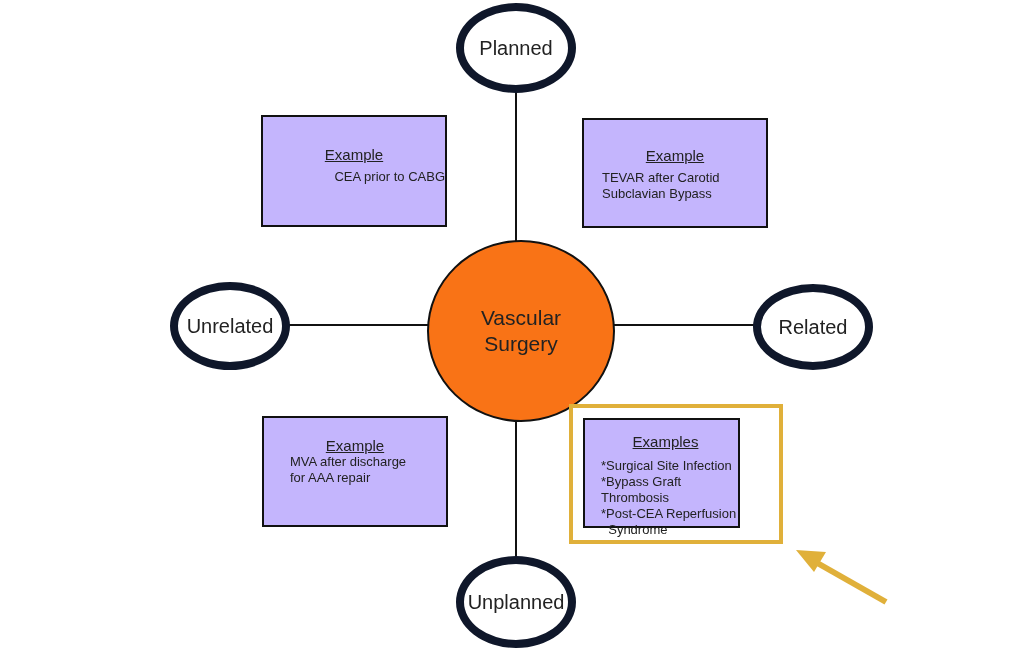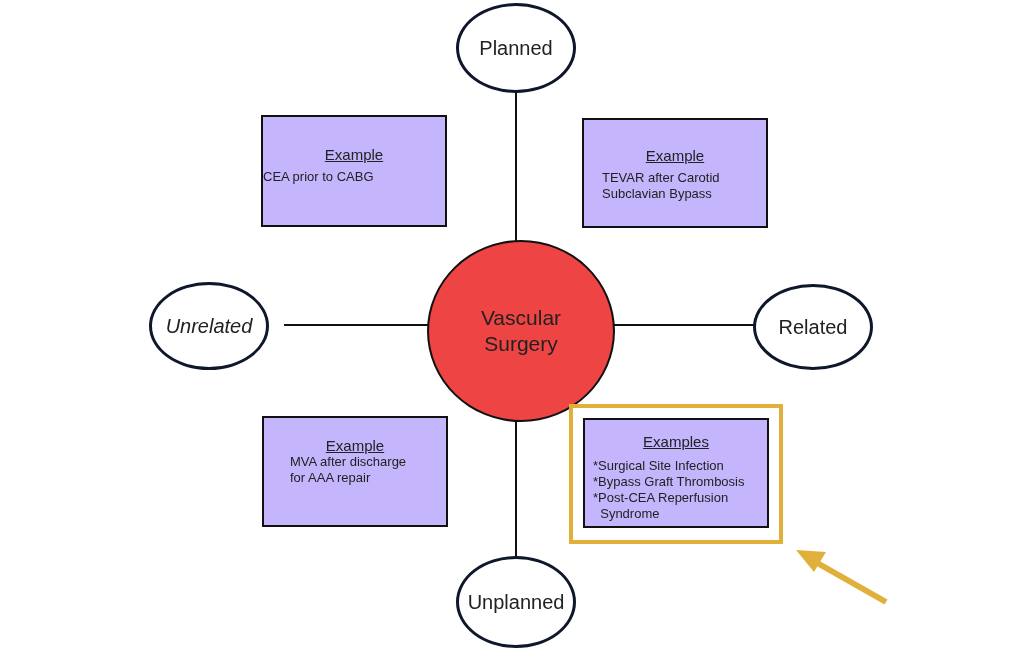--- a/index.html
+++ b/index.html
@@ -1,22 +1,22 @@
 <!DOCTYPE html>
 <html><head>
 <meta charset="utf-8">
 <style>
   html, body { margin: 0; padding: 0; background: #ffffff; }
   body { width: 1024px; height: 651px; position: relative; overflow: hidden;
          font-family: "Liberation Sans", sans-serif; color: #1a1a1a; }
   svg.lines { position: absolute; left: 0; top: 0; }
-  .ellipse { position: absolute; border: 3px solid #0f172a; border-radius: 50%;
+  .ellipse { position: absolute; border: 8px solid #0f172a; border-radius: 50%;
              background: #fff; display: flex; align-items: center; justify-content: center;
              box-sizing: border-box; font-size: 20px; color: #222; }
-  .center { position: absolute; border: 2px solid #111; border-radius: 50%; background: #ef4444;
+  .center { position: absolute; border: 2px solid #111; border-radius: 50%; background: #f97316;
             box-sizing: border-box; display: flex; align-items: center; justify-content: center;
             text-align: center; font-size: 21px; line-height: 26px; color: #222; }
   .box { position: absolute; border: 2px solid #111; background: #c4b5fd; box-sizing: border-box;
          font-size: 13px; line-height: 16px; color: #222; }
   .box .head { text-decoration: underline; font-size: 15px; text-align: center; display: block; }
   .highlight { position: absolute; border: 4px solid #e0b03a; box-sizing: border-box; }
 </style>
 </head>
 <body>
 
@@ -30,51 +30,51 @@
     <polygon points="796,550 826,552 814,572" fill="#e0b03a"></polygon>
   </g>
 </svg>
 
 <div class="ellipse" style="left:456px;top:3px;width:120px;height:90px;">
   <span>Planned</span>
 </div>
 <div class="ellipse" style="left:456px;top:556px;width:120px;height:92px;">
   <span>Unplanned</span>
 </div>
-<div class="ellipse" style="left:149px;top:282px;width:120px;height:88px;font-style:italic;">
+<div class="ellipse" style="left:170px;top:282px;width:120px;height:88px;">
   <span>Unrelated</span>
 </div>
 <div class="ellipse" style="left:753px;top:284px;width:120px;height:86px;">
   <span>Related</span>
 </div>
 
 <div class="center" style="left:427px;top:240px;width:188px;height:182px;">
   <div>
     <div>Vascular</div>
     <div>Surgery</div>
   </div>
 </div>
 
 <div class="box" style="left:261px;top:115px;width:186px;height:112px;padding-top:30px;">
   <span class="head">Example</span>
-  <div style="text-align:left;margin-top:6px;">CEA prior to CABG</div>
+  <div style="text-align:right;margin-top:6px;">CEA prior to CABG</div>
 </div>
 
 <div class="box" style="left:582px;top:118px;width:186px;height:110px;padding-top:28px;padding-left:18px;">
   <span class="head" style="margin-left:-18px;">Example</span>
   <div style="margin-top:6px;">TEVAR after Carotid</div>
   <div>Subclavian Bypass</div>
 </div>
 
 <div class="box" style="left:262px;top:416px;width:186px;height:111px;padding-top:20px;padding-left:26px;">
   <span class="head" style="margin-left:-26px;">Example</span>
   <div style="">MVA after discharge</div>
   <div>for AAA repair</div>
 </div>
 
 <div class="highlight" style="left:569px;top:404px;width:214px;height:140px;"></div>
-<div class="box" style="left:583px;top:418px;width:186px;height:110px;padding-top:14px;padding-left:8px;">
+<div class="box" style="left:583px;top:418px;width:157px;height:110px;padding-top:14px;padding-left:16px;">
   <span class="head" style="margin-left:-8px;">Examples</span>
   <div style="margin-top:8px;">*Surgical Site Infection</div>
   <div>*Bypass Graft Thrombosis</div>
   <div>*Post-CEA Reperfusion</div>
   <div style="white-space:pre;">  Syndrome</div>
 </div>
 
 </body></html>

